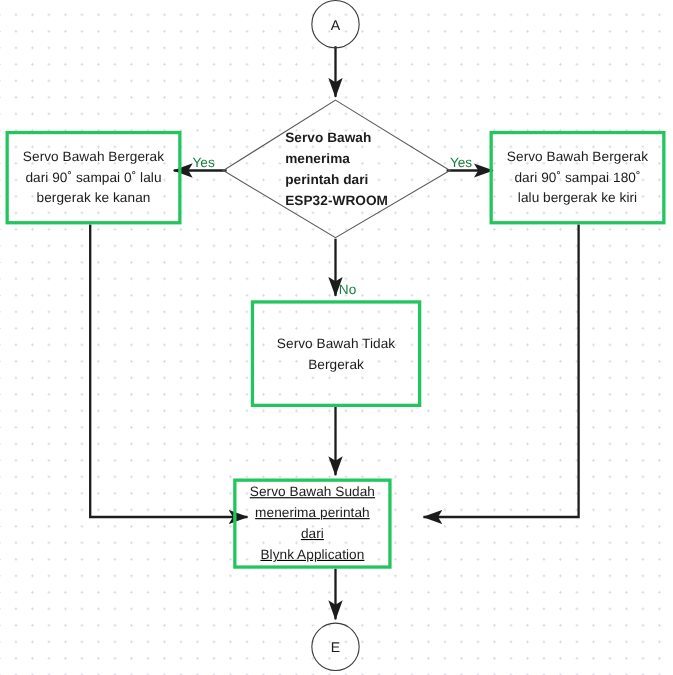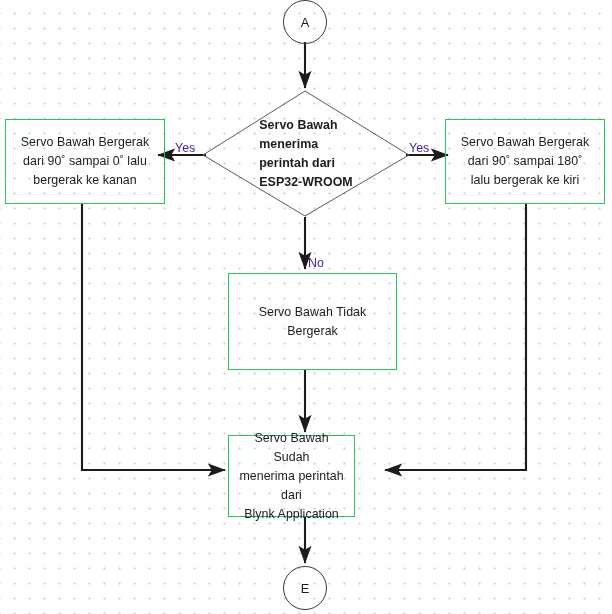--- a/index.html
+++ b/index.html
@@ -34,21 +34,21 @@
   }
   .node {
     position: absolute;
     box-sizing: border-box;
     display: flex;
     align-items: center;
     justify-content: center;
     text-align: center;
   }
   .process-box {
-    border: 1px solid #22c55e;
+    border: 3px solid #22c55e;
     background: transparent;
   }
   .node-text {
     font-size: 12.4px;
     line-height: 19px;
     color: #1c1c1c;
     letter-spacing: 0.05px;
     white-space: pre-line;
     padding: 0 6px;
   }
@@ -73,21 +73,21 @@
     width: 100%;
     height: 100%;
     display: flex;
     align-items: center;
     justify-content: center;
     font-weight: bold;
   }
   .edge-label {
     position: absolute;
     font-size: 12.4px;
-    color: #4c1d95;
+    color: #15803d;
     background: transparent;
     white-space: nowrap;
   }
 </style>
 </head>
 <body>
 
 <div id="flowchart-canvas">
 
   <svg class="edge-layer" viewBox="0 0 612 614" width="612" height="614" xmlns="http://www.w3.org/2000/svg">
@@ -134,26 +134,26 @@
 dari 90˚ sampai 0˚ lalu
 bergerak ke kanan</span>
   </div>
 
   <div class="node process-box" style="left:445px; top:119px; width:160px; height:85px;">
     <span class="node-text">Servo Bawah Bergerak
 dari 90˚ sampai 180˚
 lalu bergerak ke kiri</span>
   </div>
 
-  <div class="node process-box" style="left:228px; top:273px; width:169px; height:97px;">
+  <div class="node process-box" style="left:228px; top:273px; width:155px; height:97px;">
     <span class="node-text">Servo Bawah Tidak
 Bergerak</span>
   </div>
 
-  <div class="node process-box" style="left:228px; top:435px; width:127px; height:82px;">
+  <div class="node process-box" style="left:212px; top:435px; width:144px; height:82px;text-decoration:underline;">
     <span class="node-text">Servo Bawah Sudah
 menerima perintah dari
 Blynk Application</span>
   </div>
 
   <div class="node terminator" style="left:283px; top:566px;">
     <span class="node-text">E</span>
   </div>
 
   <span class="edge-label" style="left:175px; top:141px;">Yes</span>

